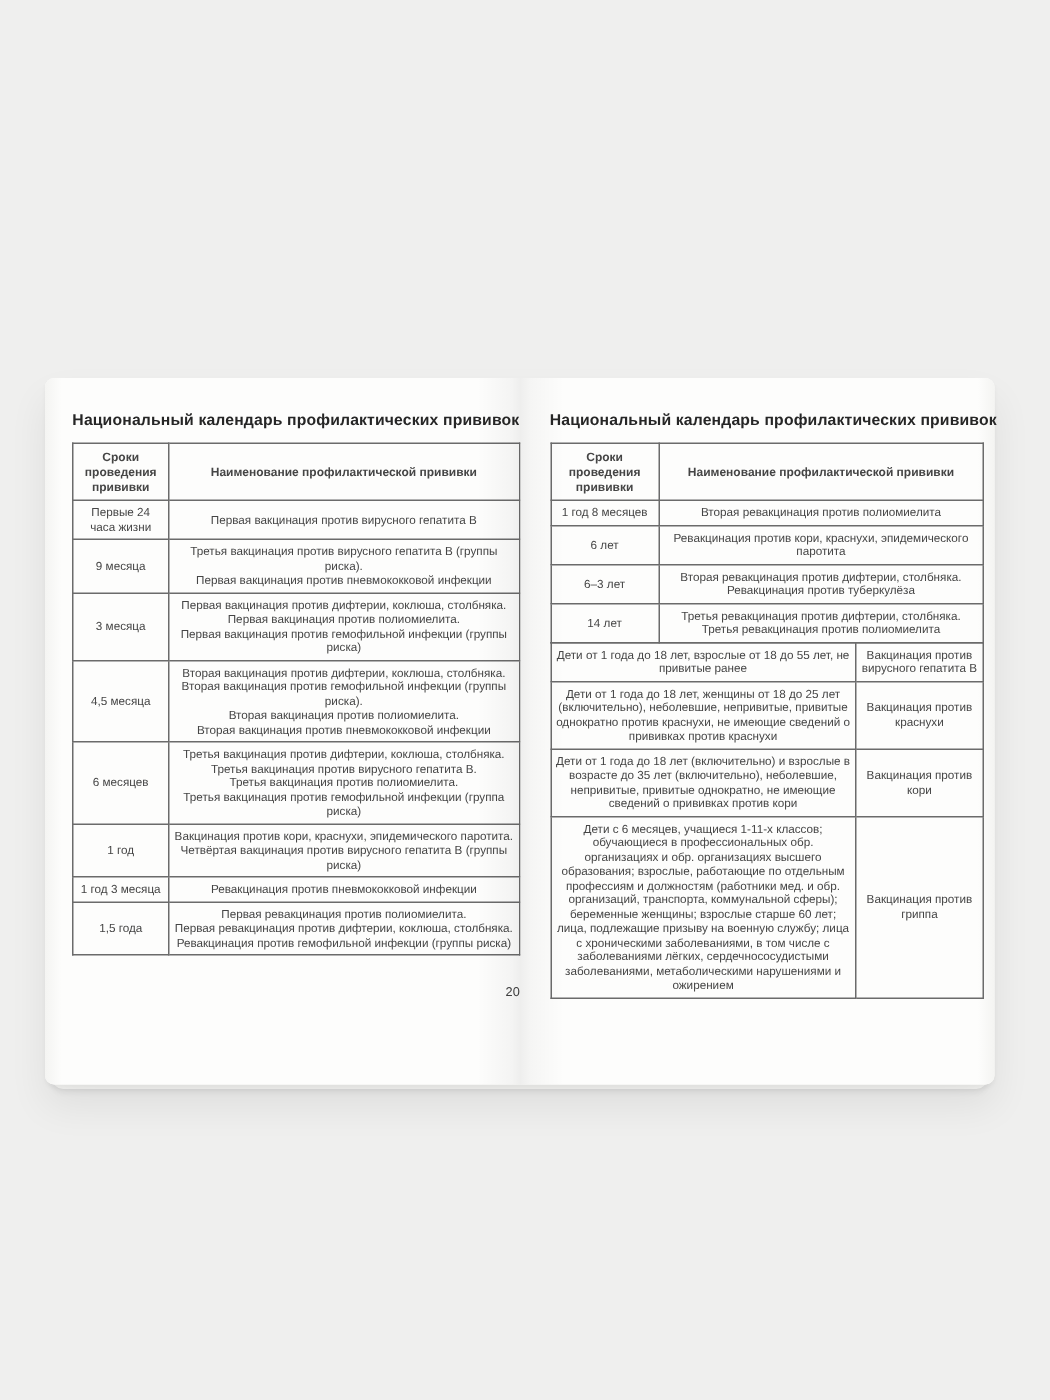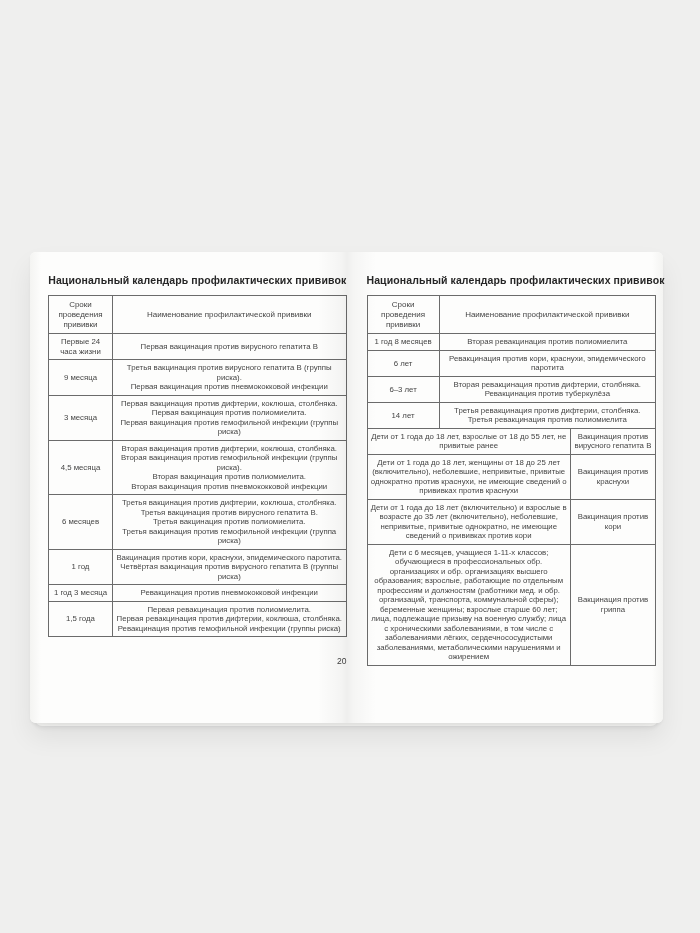--- a/index.html
+++ b/index.html
@@ -64,21 +64,21 @@
   }
   table.vax th,table.vax td{
     border:1px solid var(--border,#6b6b6b);
     padding:3px 3px;
     font-size:7.8px;line-height:1.22;
     text-align:center;vertical-align:middle;
     color:var(--text,#454545);
     font-weight:normal;
     word-wrap:break-word;
   }
-  table.vax th{padding:4px 3px;font-size:8px;}
+  table.vax th{padding:4px 3px;font-size:8px;font-weight:bold;}
   table.left-schedule col.c1{width:21.5%;}
   table.right-schedule col.c1{width:25%;}
   table.right-groups col.c1{width:70.5%;}
   table.right-groups{margin-top:-1px;} 
   .page-num{
     margin-top:19px;text-align:right;
     font-size:8.5px;color:#3f3f3f;
   }
 </style>
 </head>

